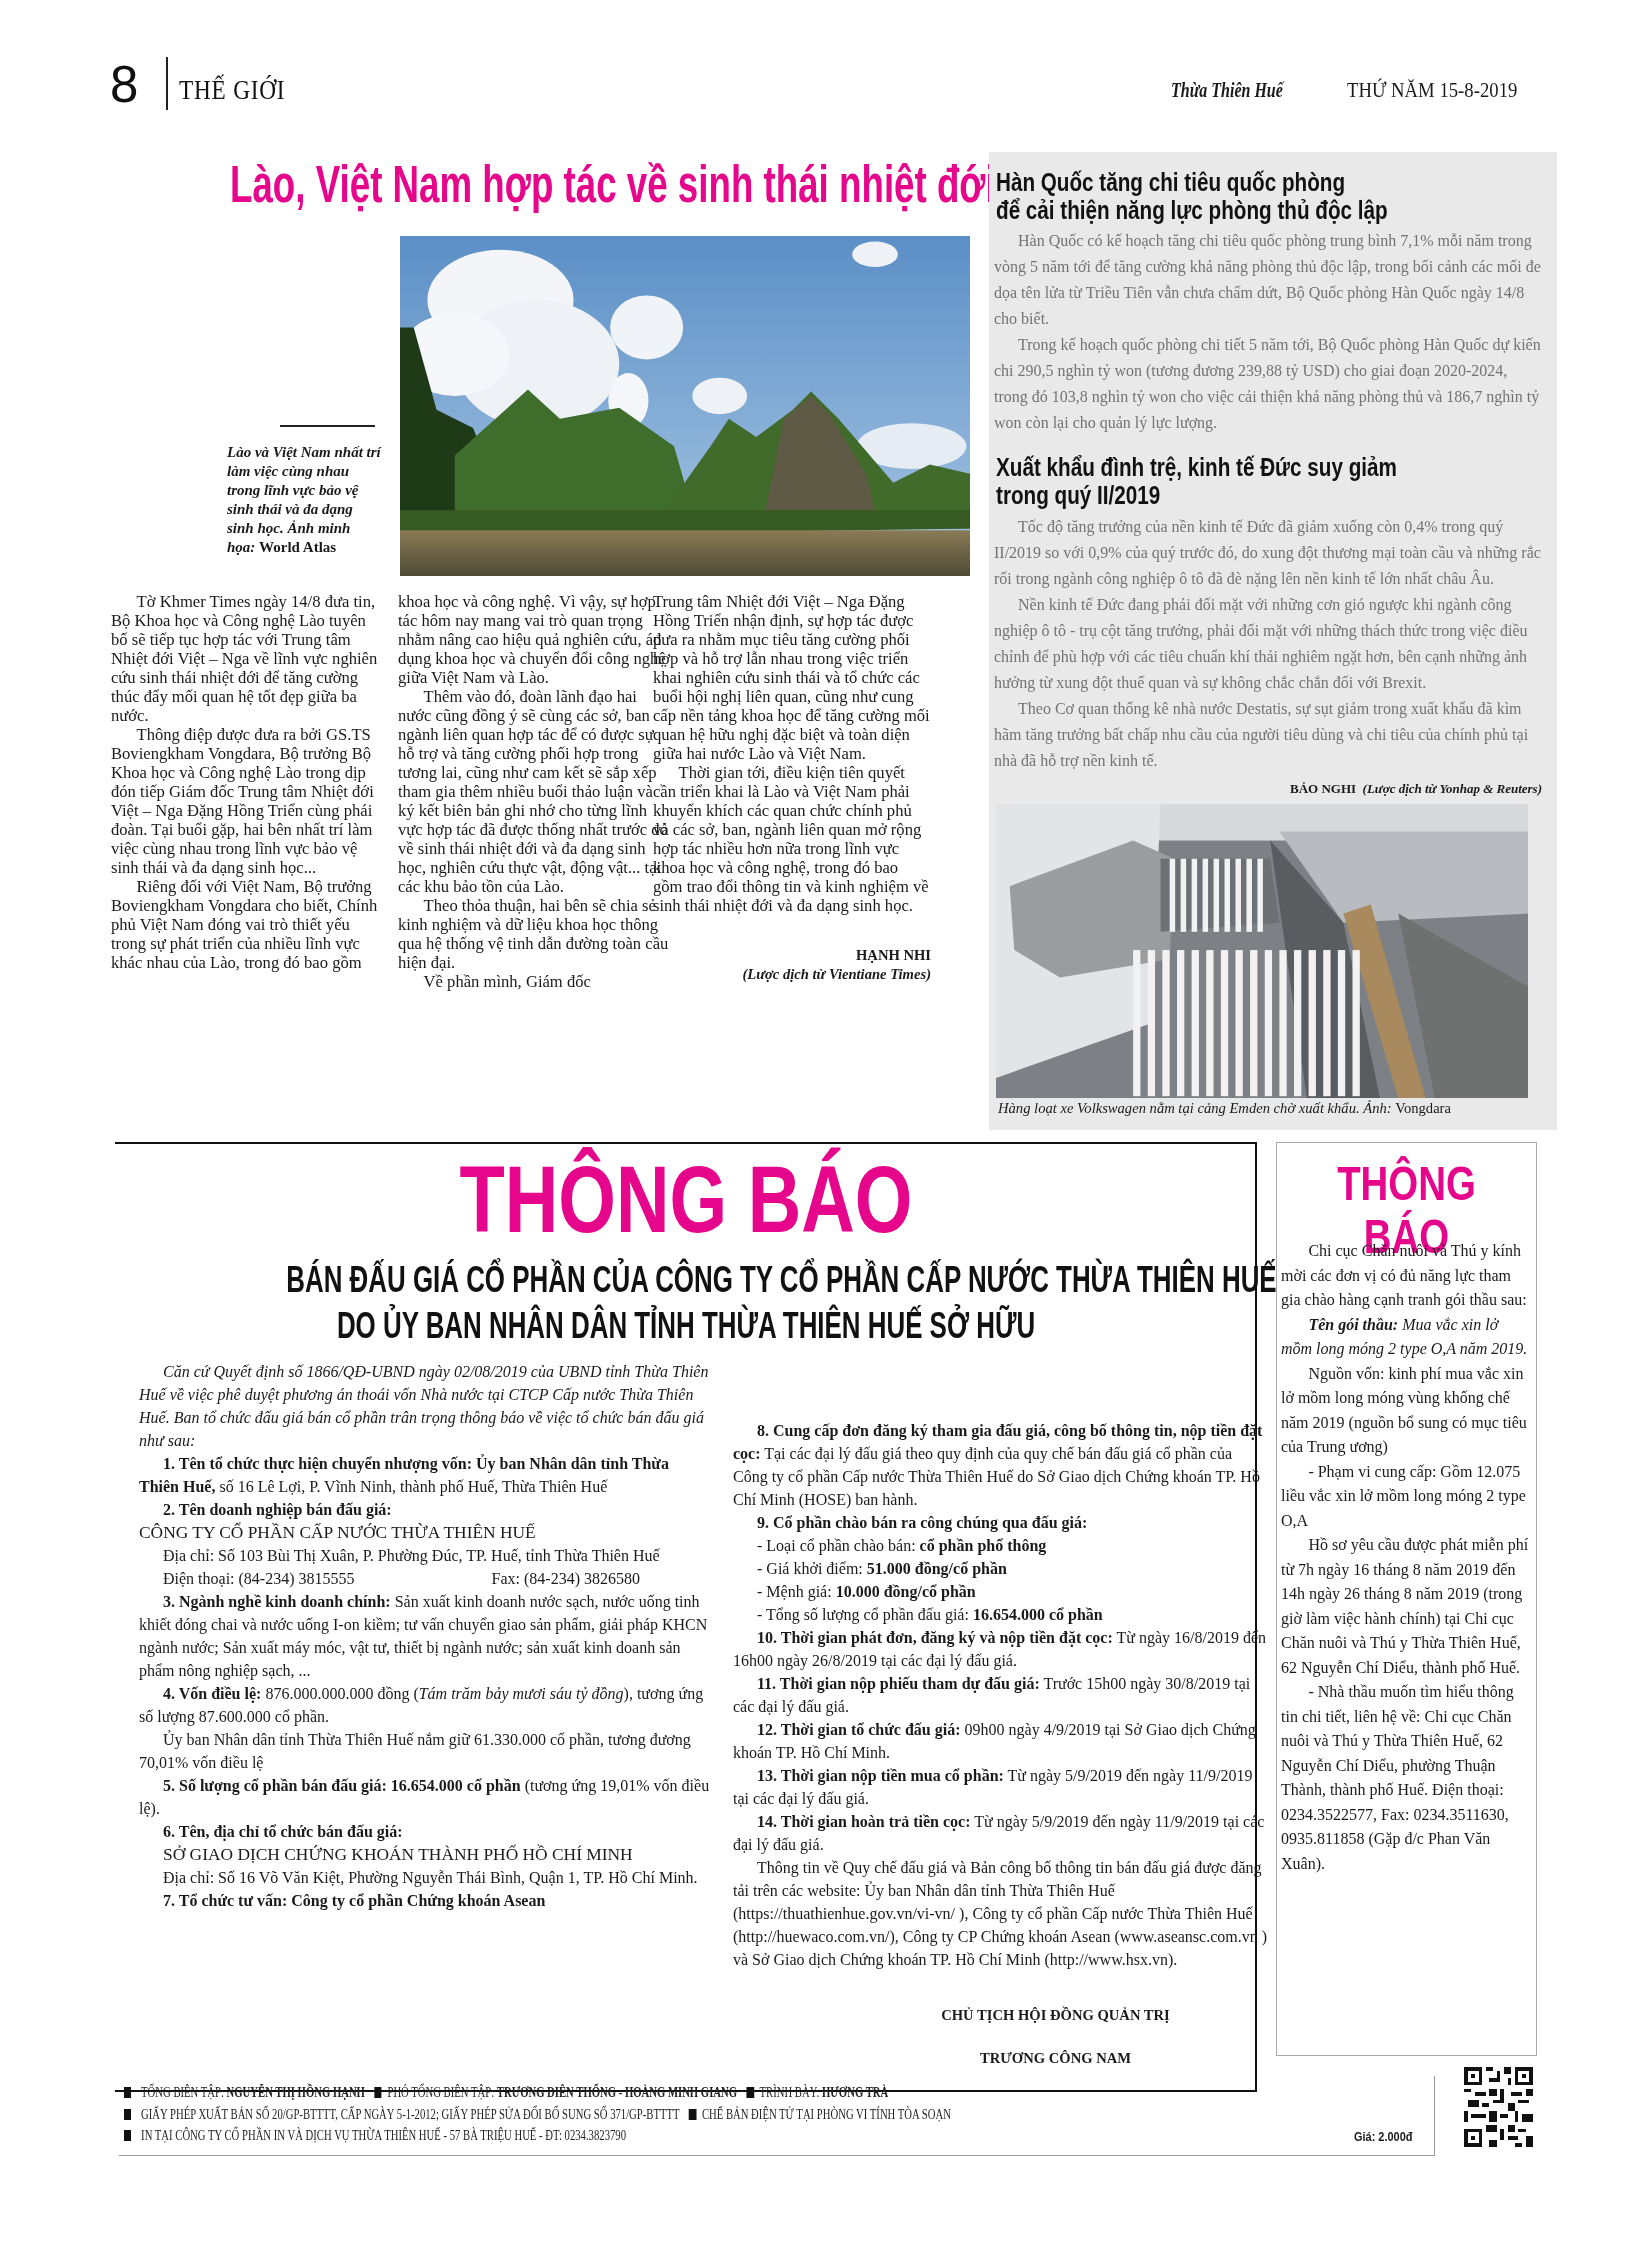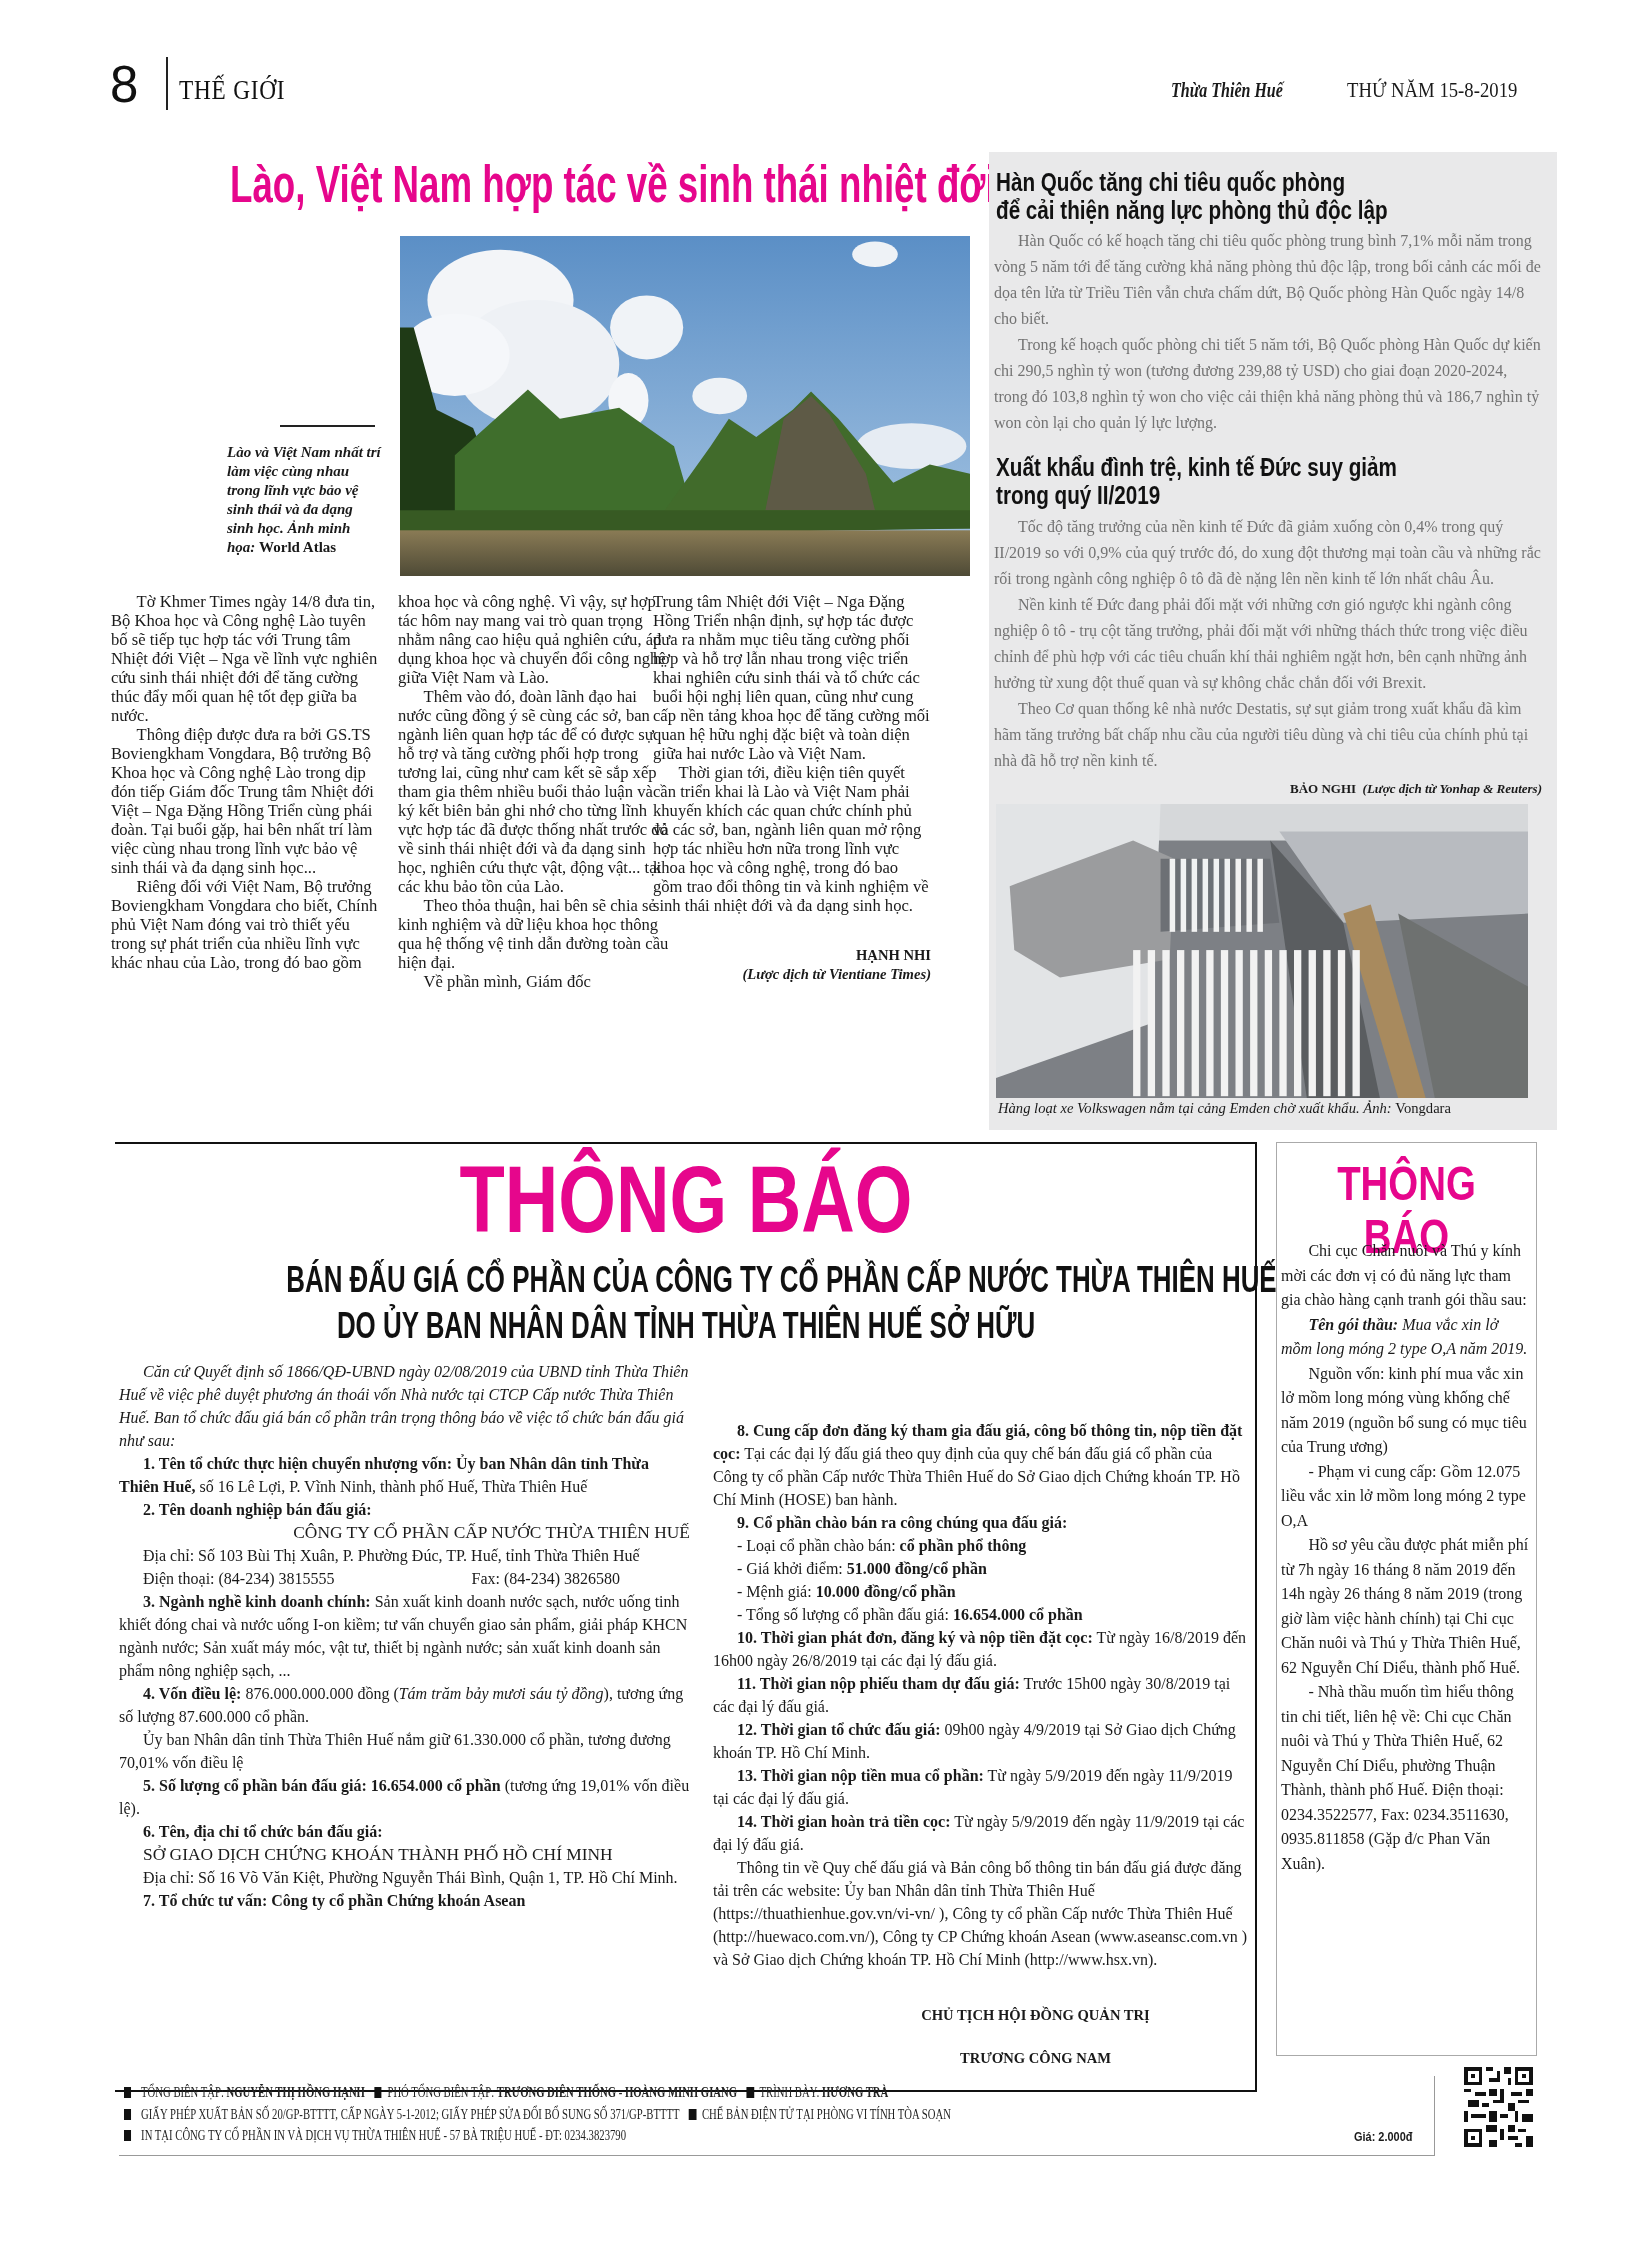--- a/index.html
+++ b/index.html
@@ -42,25 +42,25 @@
   .side-byline { left: 994px; top: 781px; width: 548px; text-align: right; font-size: 13px; font-weight: bold; }
   .side-byline i { font-weight: bold; }
   .side-photo { left: 996px; top: 804px; width: 532px; height: 294px; overflow: hidden; }
   .side-caption { left: 998px; top: 1100px; width: 539px; font-style: italic; font-size: 14.6px; white-space: nowrap; }
   .side-caption b { font-style: normal; font-weight: normal; }
   .notice-title { left: 115px; top: 1149px; width: 1142px; text-align: center; font-family: "Liberation Sans", sans-serif; font-weight: bold; font-size: 95px; line-height: 101px; color: #e6068c; transform: scaleX(0.78); }
   .notice-sub { left: 115px; width: 1142px; text-align: center; font-family: "Liberation Sans", sans-serif; font-weight: bold; font-size: 37px; line-height: 42px; color: #111; transform: scaleX(0.7); white-space: nowrap; }
   .ns1 { top: 1259px; }
   .ns2 { top: 1305px; }
 
-  .notice-col { font-size: 16px; line-height: 23px; }
+  .notice-col { font-size: 16px; line-height: 23px; margin-left: 20px; }
   .notice-col p { text-indent: 24px; }
   .nc-left { left: 119px; top: 1360px; width: 571px; }
   .nc-right { left: 713px; top: 1419px; width: 535px; }
-  .notice-col .center { text-align: right; text-indent: 0; font-weight: bold; }
+  .notice-col .center { text-align: left; text-indent: 0; font-weight: bold; }
   .notice-col .intro { font-style: italic; }
   .sig { text-align: center; font-weight: bold; font-size: 14.6px; text-indent: 0 !important; }
 
   
   .small-box { left: 1276px; top: 1142px; width: 261px; height: 914px; border: 1.4px solid #aaa; }
   .small-title { left: 1285px; top: 1157px; width: 243px; text-align: center; font-family: "Liberation Sans", sans-serif; font-weight: bold; font-size: 48px; line-height: 53px; color: #e6068c; transform: scaleX(0.8); }
   .small-body { left: 1281px; top: 1239px; width: 252px; font-size: 16px; line-height: 24.5px; }
   .small-body p { text-indent: 27.4px; }
 
   

